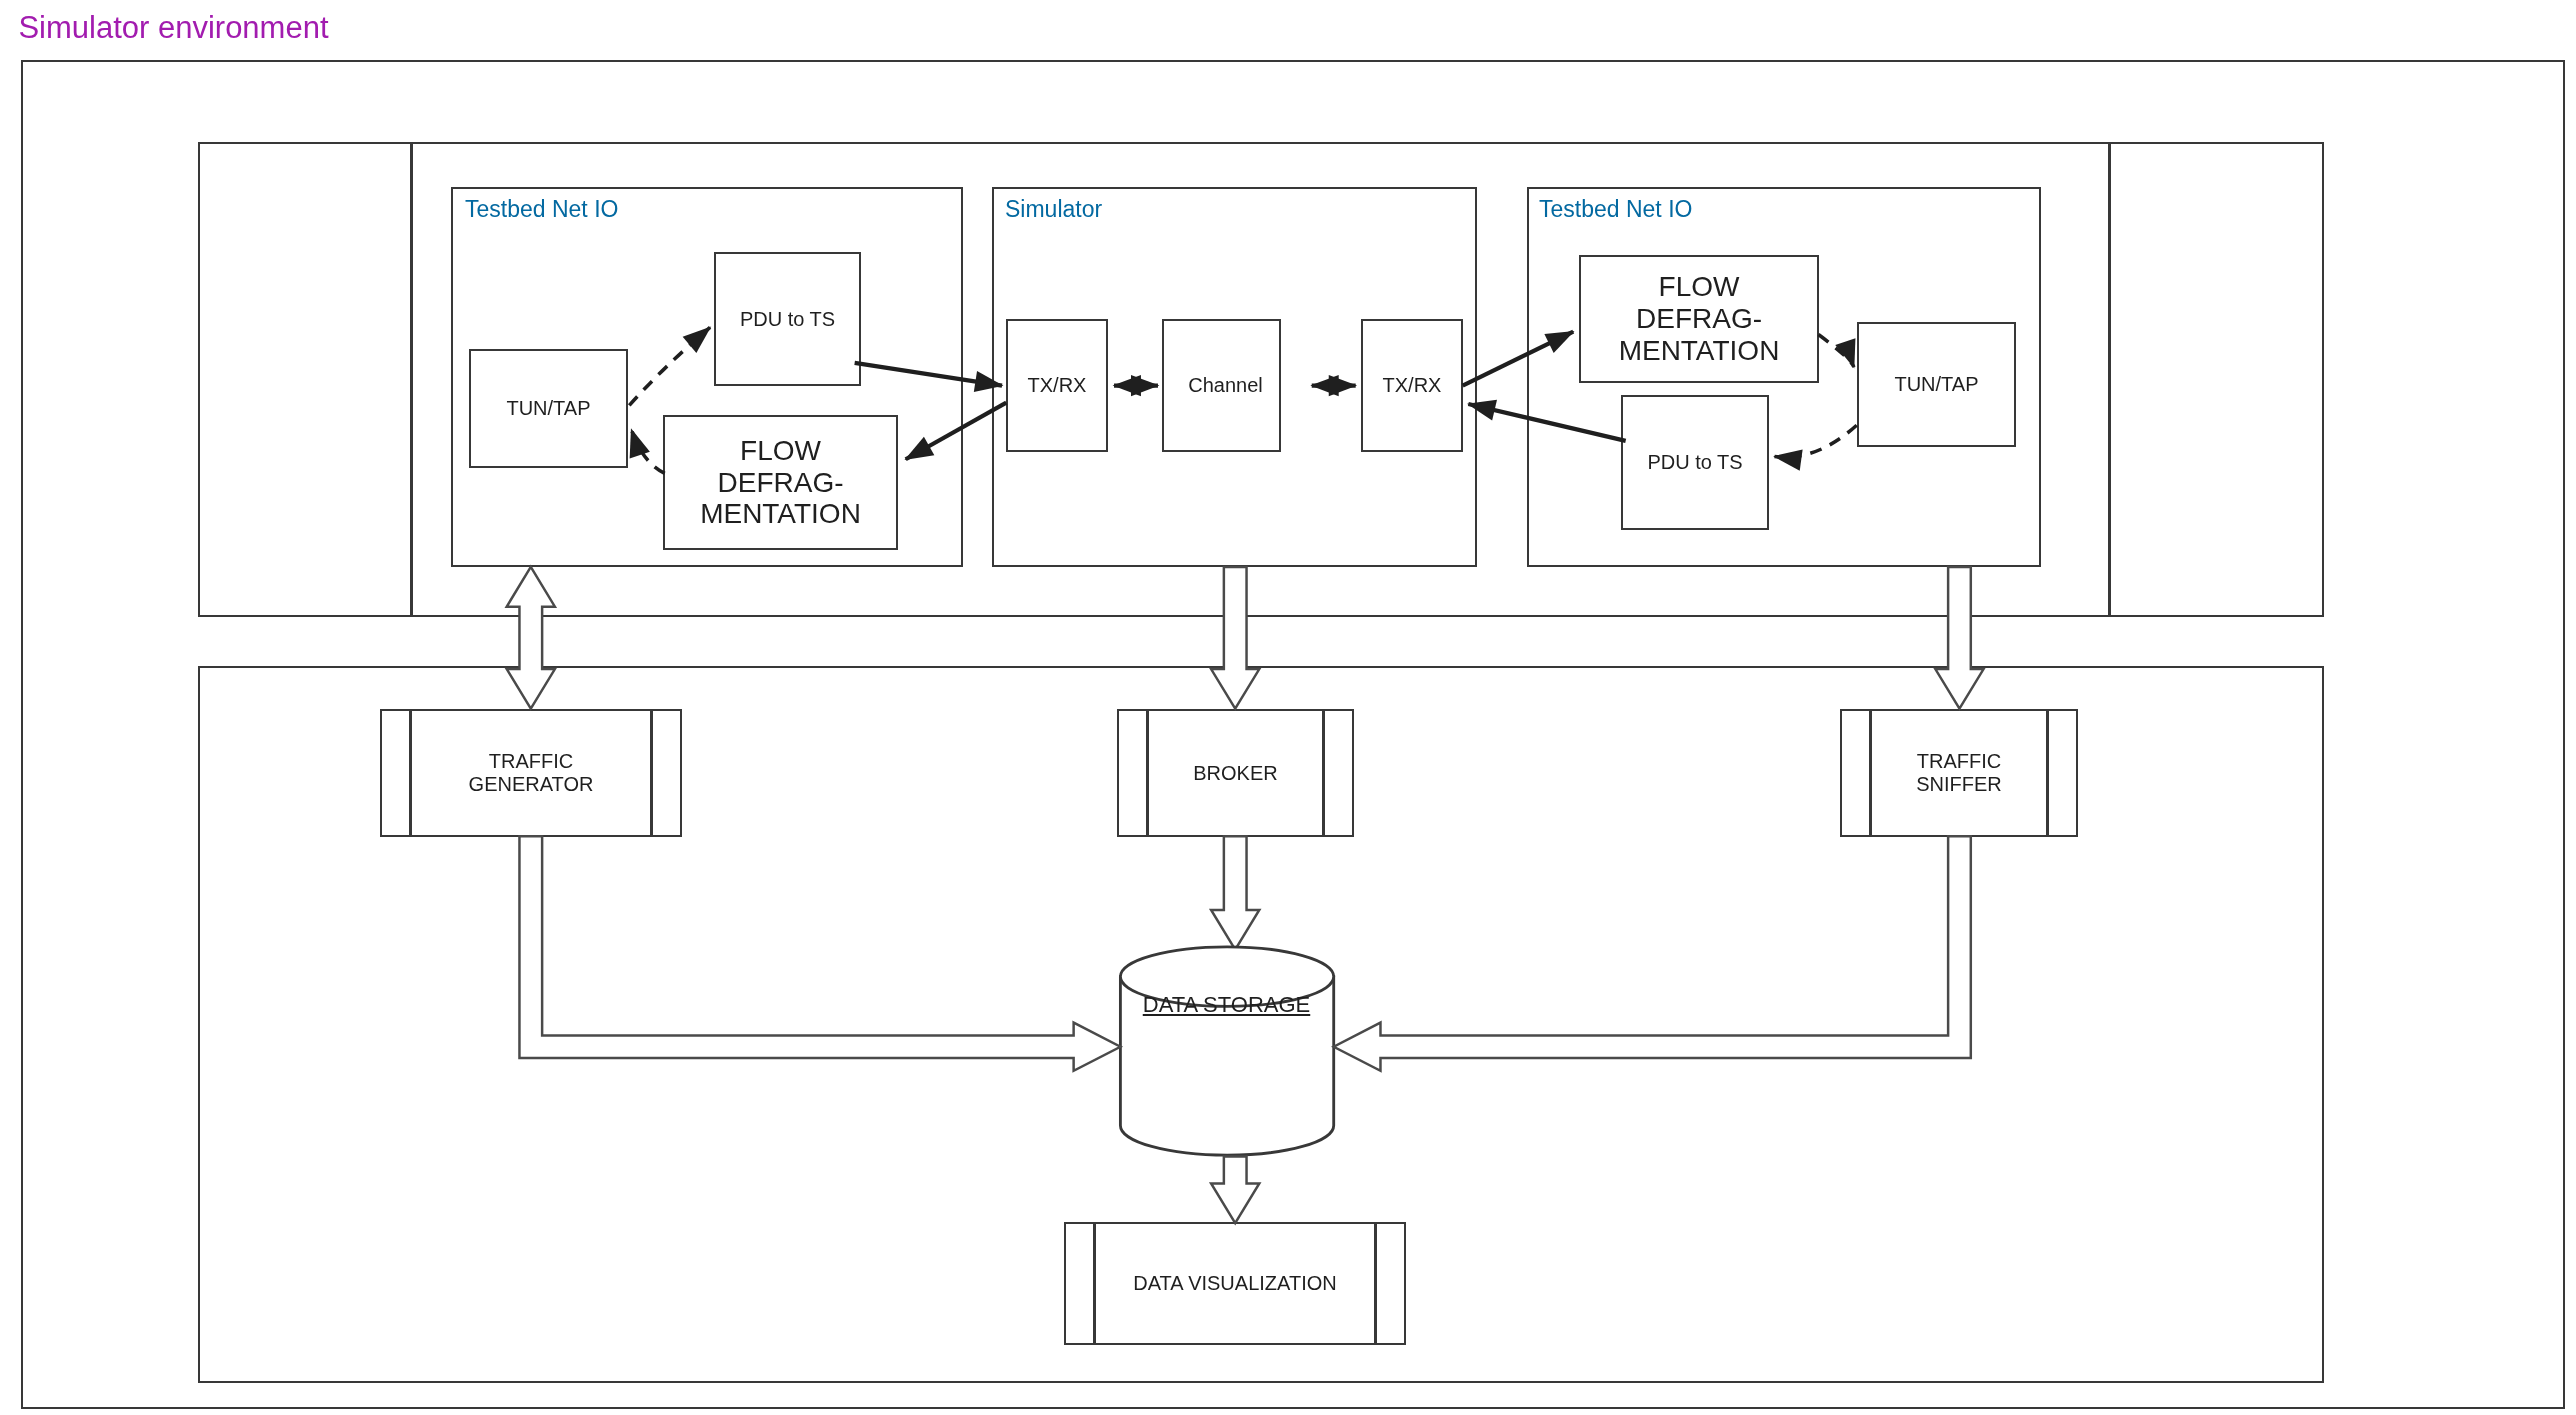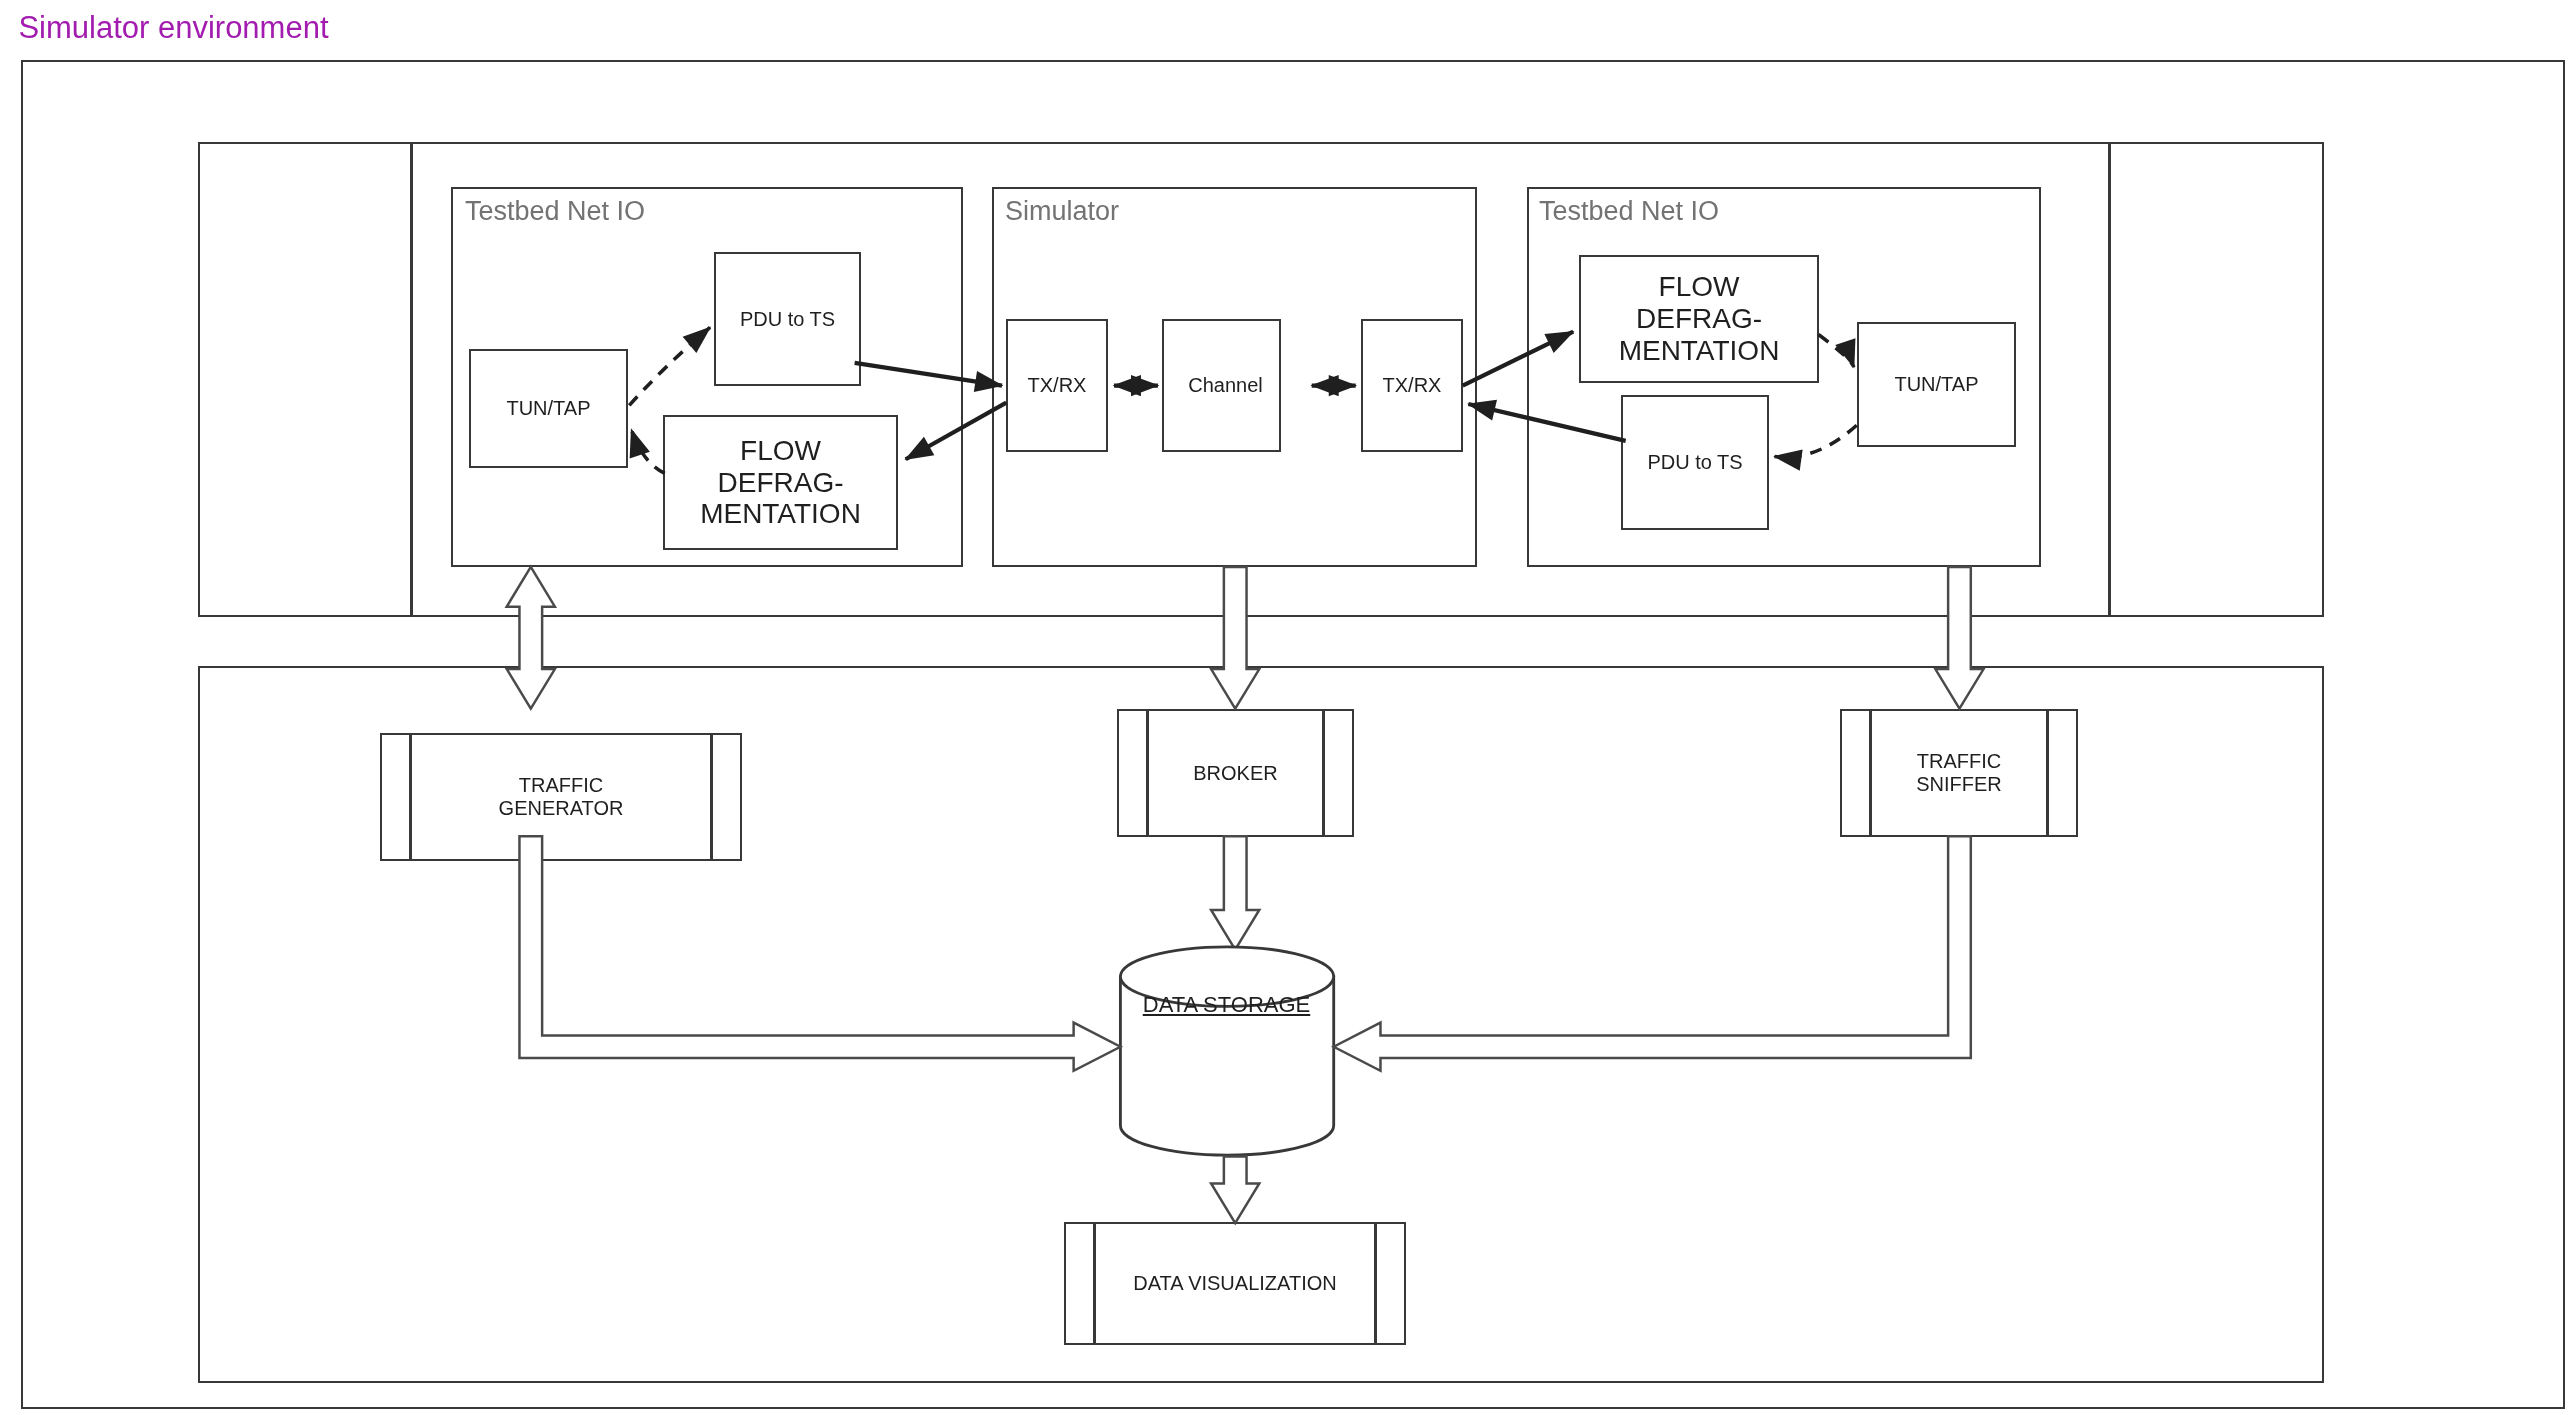--- a/index.html
+++ b/index.html
@@ -5,21 +5,21 @@
   html,body{margin:0;padding:0;background:#ffffff;}
   .stage{
     position:relative;width:2576px;height:1416px;background:#ffffff;
     font-family:"Liberation Sans", sans-serif;color:#1f1f1f;overflow:hidden;
   }
   .box{position:absolute;border:2.8px solid #383838;background:#ffffff;box-sizing:border-box;}
   .nodebox{position:absolute;border:2.8px solid #383838;background:#ffffff;box-sizing:border-box;
     display:flex;align-items:center;justify-content:center;text-align:center;}
   .nodebox .lab{font-size:20px;line-height:1.14;color:#1f1f1f;}
   .seclab{position:absolute;font-size:31px;color:#a21caf;white-space:nowrap;}
-  .grouplab{position:absolute;font-size:27px;color:#737373;white-space:nowrap;}
+  .grouplab{position:absolute;font-size:23px;color:#0369a1;white-space:nowrap;}
   .vline{position:absolute;width:2.8px;background:#383838;}
   .sideline{position:absolute;top:0;bottom:0;width:2.8px;background:#383838;}
   .overlay{position:absolute;left:0;top:0;z-index:2;pointer-events:none;}
   .toplab{z-index:3;}
   .oarrow{fill:#ffffff;stroke:#4a4a4a;stroke-width:3.5;stroke-linejoin:miter;}
   .cyl{fill:#ffffff;stroke:#383838;stroke-width:4;}
   .sline{stroke:#1f1f1f;stroke-width:6;fill:none;}
   .dline{stroke:#1f1f1f;stroke-width:5;fill:none;stroke-dasharray:17 13;}
 </style>
 </head>
@@ -69,21 +69,21 @@
   <div class="nodebox" style="left:1579px;top:255px;width:240px;height:128px;">
     <span class="lab" style="width:177px;font-size:28px;">FLOW DEFRAG- MENTATION</span>
   </div>
   <div class="nodebox" style="left:1621px;top:395px;width:148px;height:135px;">
     <span class="lab" style="width:106px;">PDU to TS</span>
   </div>
   <div class="nodebox" style="left:1857px;top:322px;width:159px;height:125px;">
     <span class="lab">TUN/TAP</span>
   </div>
 
-  <div class="nodebox" style="left:380px;top:709px;width:362px;height:128px;margin-top:24px;">
+  <div class="nodebox" style="left:380px;top:709px;width:302px;height:128px;">
     <div class="sideline" style="left:27px;"></div>
     <div class="sideline" style="right:27px;"></div>
     <span class="lab" style="width:206px;">TRAFFIC GENERATOR</span>
   </div>
   <div class="nodebox" style="left:1840px;top:709px;width:238px;height:128px;">
     <div class="sideline" style="left:27px;"></div>
     <div class="sideline" style="right:27px;"></div>
     <span class="lab" style="width:156px;">TRAFFIC SNIFFER</span>
   </div>
   <div class="nodebox" style="left:1117px;top:709px;width:237px;height:128px;">

